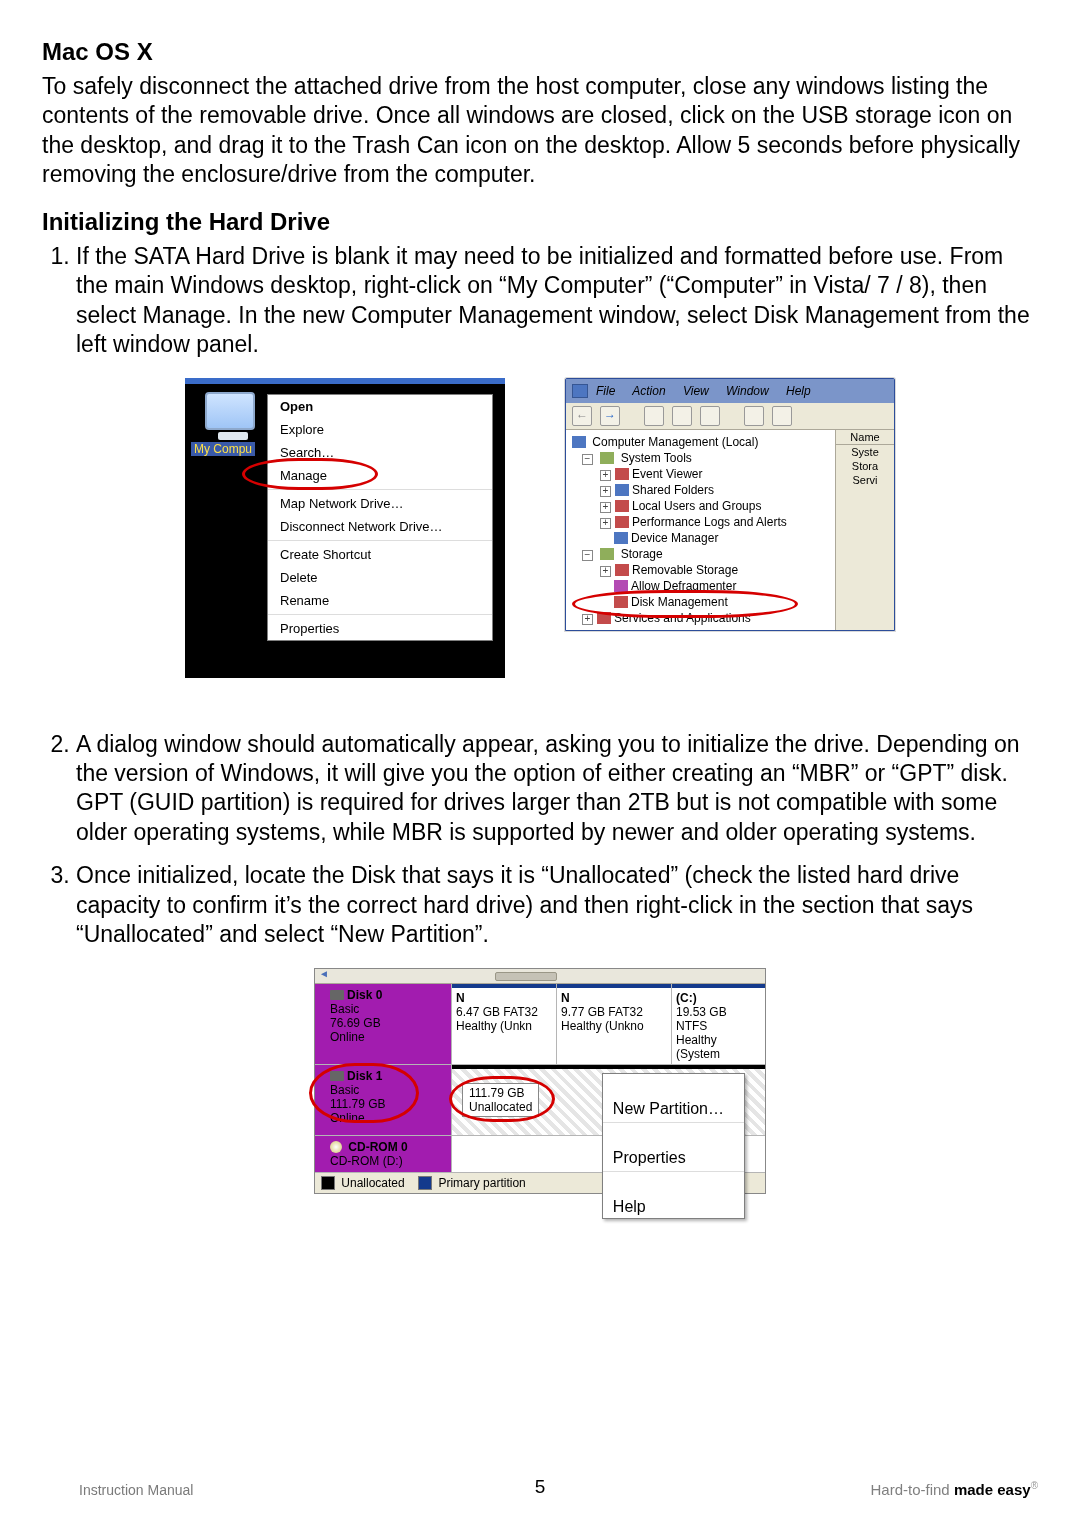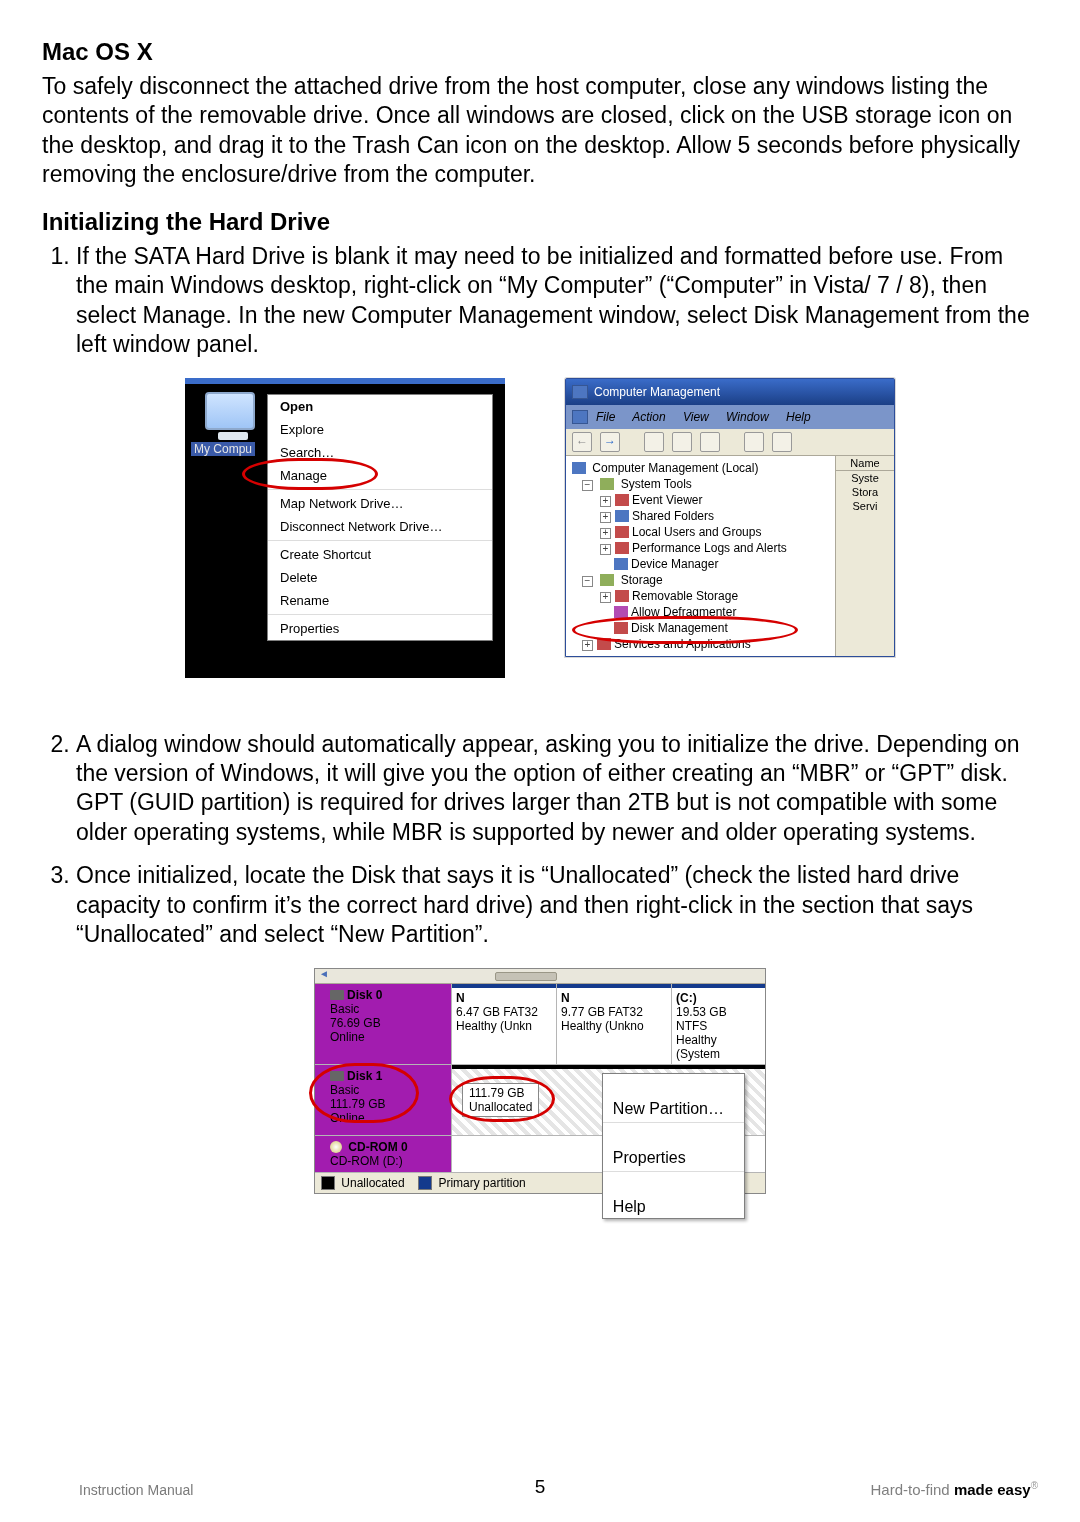--- a/index.html
+++ b/index.html
@@ -39,21 +39,21 @@
   .namecol .hdr{background:#ece9d8;border-bottom:1px solid #aca899;padding:1px 4px;}
   .namecol .itm{padding:1px 4px;white-space:nowrap;}
 
   
   .mycomp-fig{position:relative;width:320px;height:300px;}
   .mycomp-fig .dark{position:absolute;inset:0;background:#000;}
   .mycomp-fig .title-strip{position:absolute;left:0;right:0;top:0;height:6px;background:#3a6cc9;}
   .mycomp-fig .pc-icon{position:absolute;left:20px;top:14px;width:56px;height:46px;}
   .mycomp-fig .pc-icon .mon{width:46px;height:34px;background:linear-gradient(#cfe4ff,#9fc5f6);border:2px solid #8da8cc;border-radius:4px;}
   .mycomp-fig .pc-icon .base{width:30px;height:8px;background:#dfe7ef;margin:2px auto 0;border-radius:2px;}
-  .mycomp-fig .lbl{position:absolute;left:6px;top:64px;color:#e5e5e5;font-size:12px;background:#3a5aa8;padding:0 3px;}
+  .mycomp-fig .lbl{position:absolute;left:6px;top:64px;color:#fde047;font-size:12px;background:#3a5aa8;padding:0 3px;}
   .mycomp-fig .ctx{position:absolute;left:82px;top:16px;width:224px;background:#fff;border:1px solid #7f7f7f;box-shadow:2px 2px 4px rgba(0,0,0,.4);}
   .mycomp-fig .ctx .ctxitem{font-size:13px;line-height:19px;}
   .mycomp-fig .ctx .bold{font-weight:bold;}
 
   
   .cm-fig{position:relative;width:330px;height:330px;}
   .cm-fig .winbox{width:328px;border:1px solid #2c4d9a;border-radius:2px 2px 0 0;}
   .cm-fig .treepane{display:flex;}
   .cm-fig .treepane .left{flex:1;padding:4px 2px;}
   .cm-fig .treepane .right{width:58px;}
@@ -128,24 +128,20 @@
       <div class="ctxitem">Create Shortcut</div>
       <div class="ctxitem">Delete</div>
       <div class="ctxitem">Rename</div>
       <div class="hr"></div>
       <div class="ctxitem">Properties</div>
     </div>
   </div>
 
   <div class="cm-fig">
     <div class="winbox">
-      <div class="thin-title">
-        <span class="ico"></span>
-        <span>Computer Management</span>
-      </div>
       <div class="thin-title" style="background:#7b95c9;height:20px;">
         <span class="ico"></span>
         <div class="menubar" style="background:transparent;border:none;color:#000000;margin-left:-4px;font-style:italic;">
           <span>File</span>
           <span>Action</span>
           <span>View</span>
           <span>Window</span>
           <span>Help</span>
         </div>
       </div>

